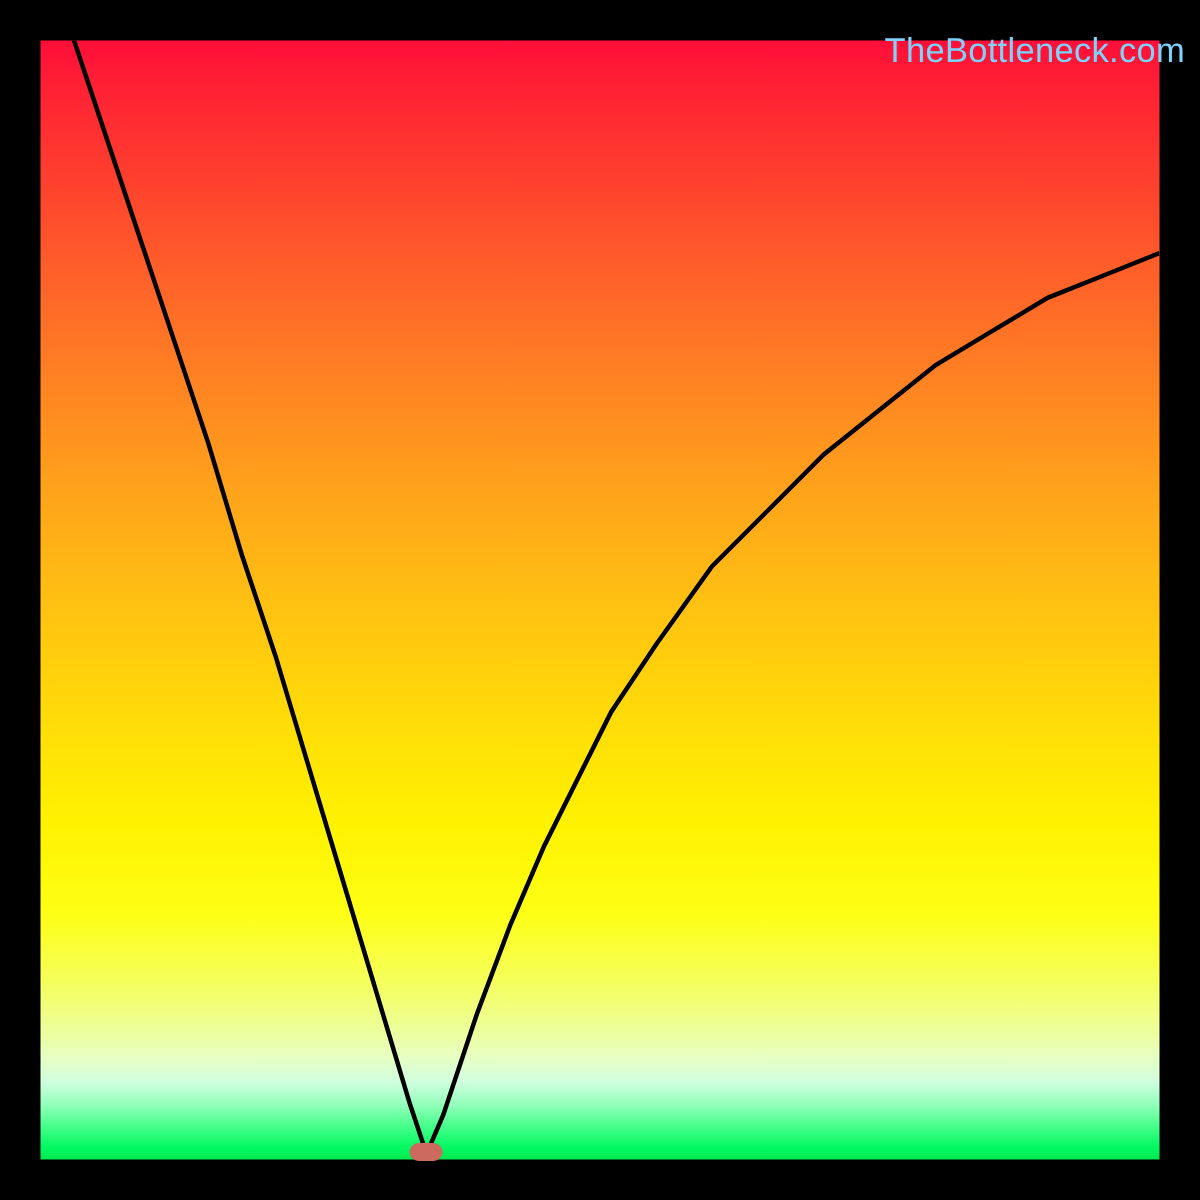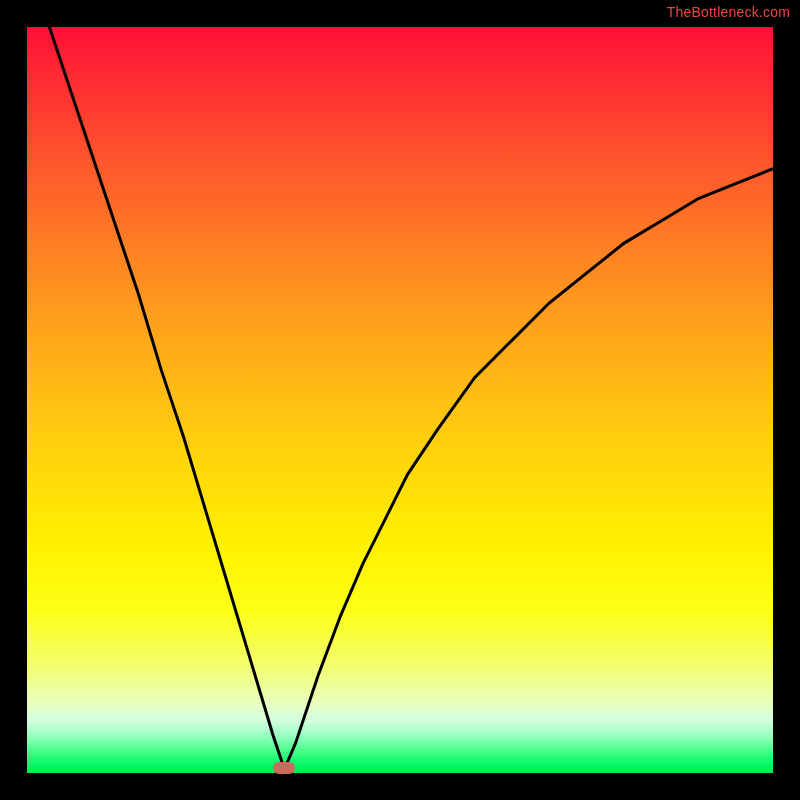--- a/index.html
+++ b/index.html
@@ -34,24 +34,24 @@
       #e6ffc4 91%,
       #d1ffdf 93%,
       #97ffbe 95%,
       #48ff8b 97%,
       #00f861 99%,
       #00e84f 100%
     );
   }
   .watermark {
     position: absolute;
-    top: 4px;
+    top: 20px;
     right: 10px;
-    color: #ef4444;
-    font-size: 14px;
+    color: #7dd3fc;
+    font-size: 23px;
     font-weight: 500;
     letter-spacing: 0.2px;
     user-select: none;
     z-index: 30;
   }
   svg.curve {
     position: absolute;
     left: 0;
     top: 0;
     width: 746px;

